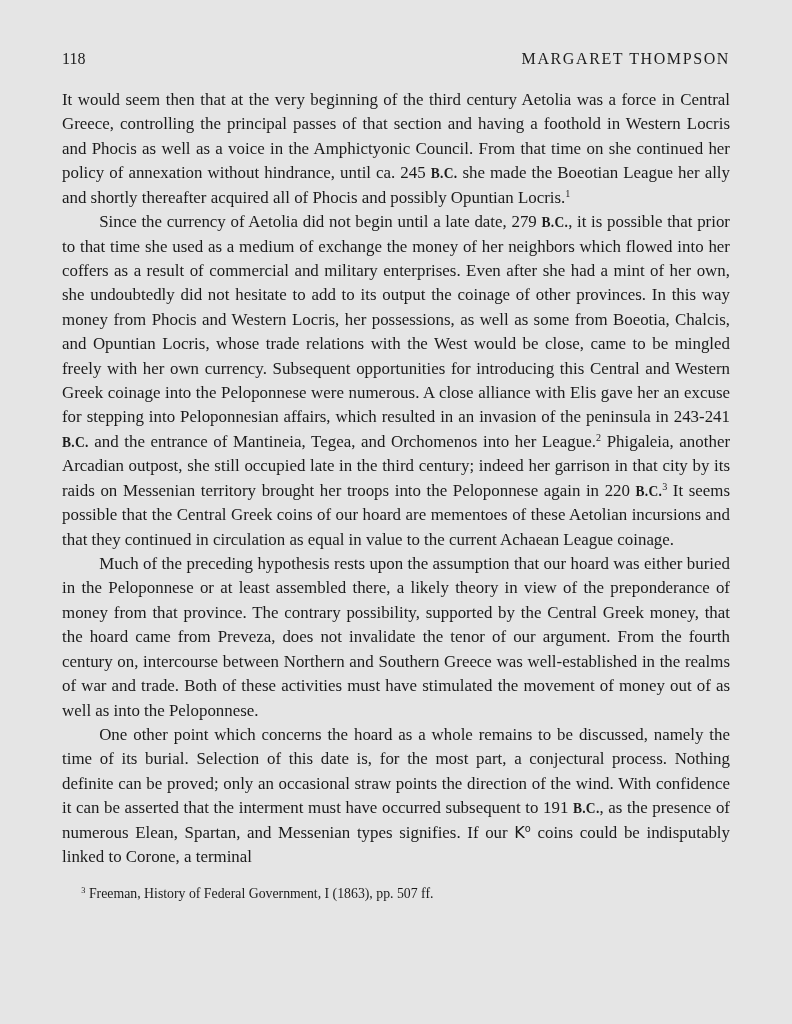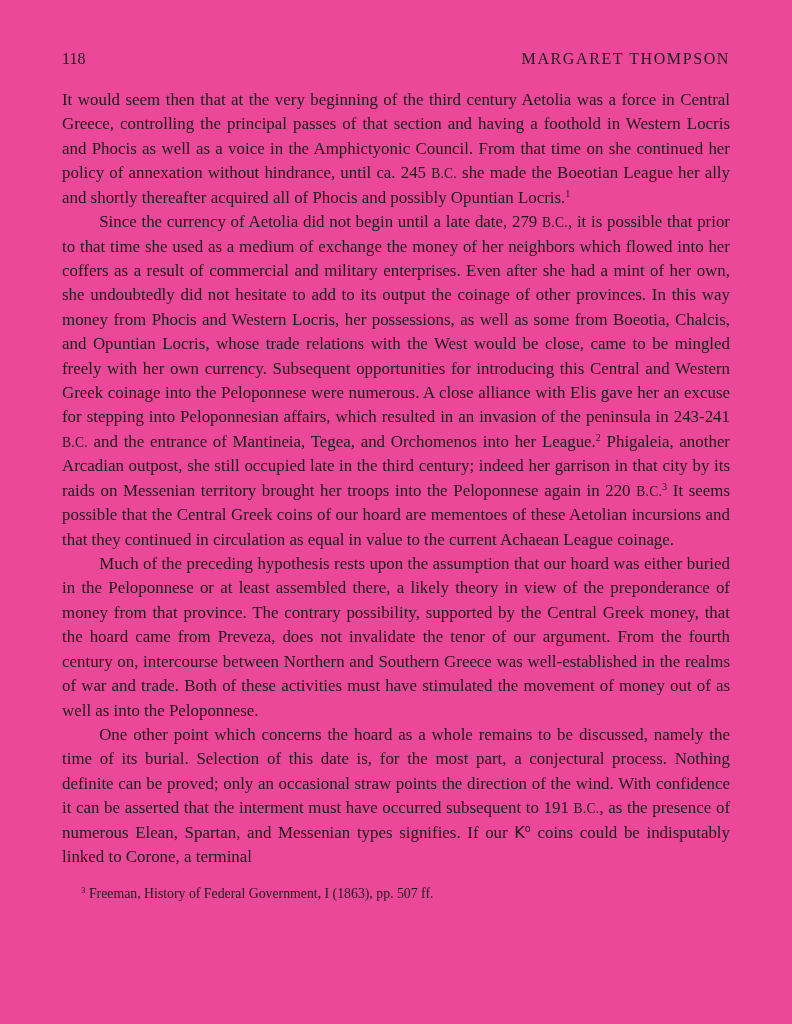--- a/index.html
+++ b/index.html
@@ -5,21 +5,21 @@
   html, body {
     margin: 0;
     padding: 0;
     background: #ffffff;
   }
   .page {
     position: relative;
     width: 792px;
     height: 1024px;
     box-sizing: border-box;
-    background: #ec4899;
+    background: #e5e5e5;
     color: #1b1b1b;
     font-family: "Liberation Serif", serif;
     padding: 50px 62px 0 62px;
     overflow: hidden;
   }
   .running-header {
     position: relative;
     height: 22px;
     margin-bottom: 16px;
     font-size: 16px;
@@ -46,21 +46,21 @@
   .footnotes {
     margin-top: 14px;
     font-size: 13.8px;
     line-height: 1.4;
   }
   .footnote {
     margin: 0;
     text-indent: 1.4em;
   }
   .run-i { }
-  .run-sc { font-size: 0.8em; letter-spacing: 0.02em; }
+  .run-sc { font-size: 0.8em; letter-spacing: 0.02em; font-weight: bold; }
   .run-sup {
     font-size: 0.6em;
     vertical-align: 0.55em;
     line-height: 0;
   }
   .run-k {
     font-family: "DejaVu Sans", sans-serif;
     font-size: 0.95em;
   }
   .run-ksup {

